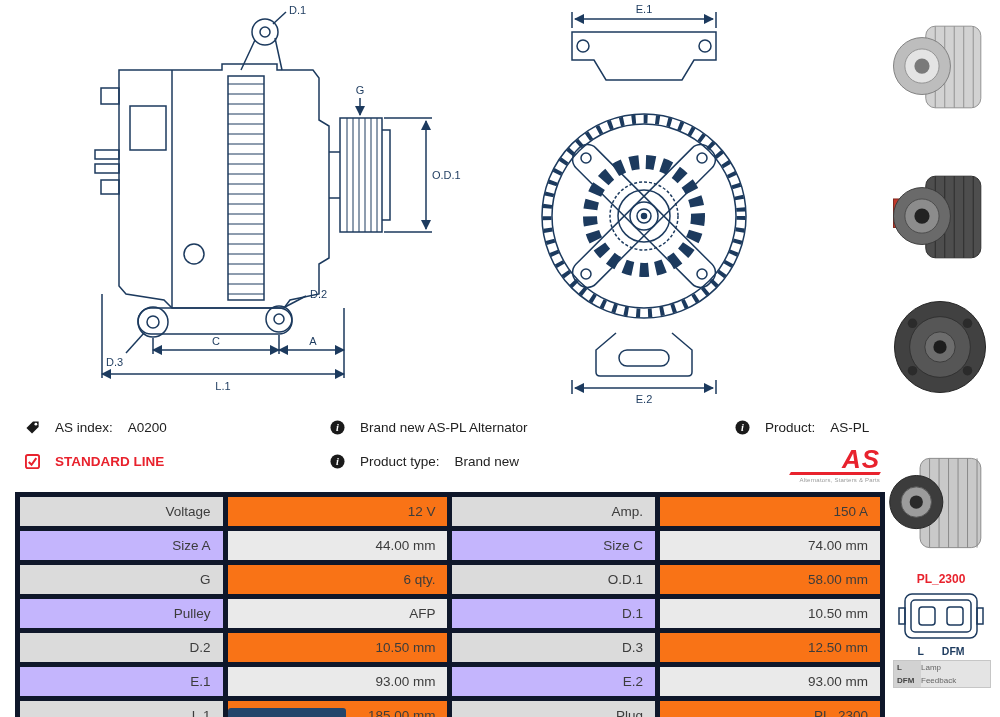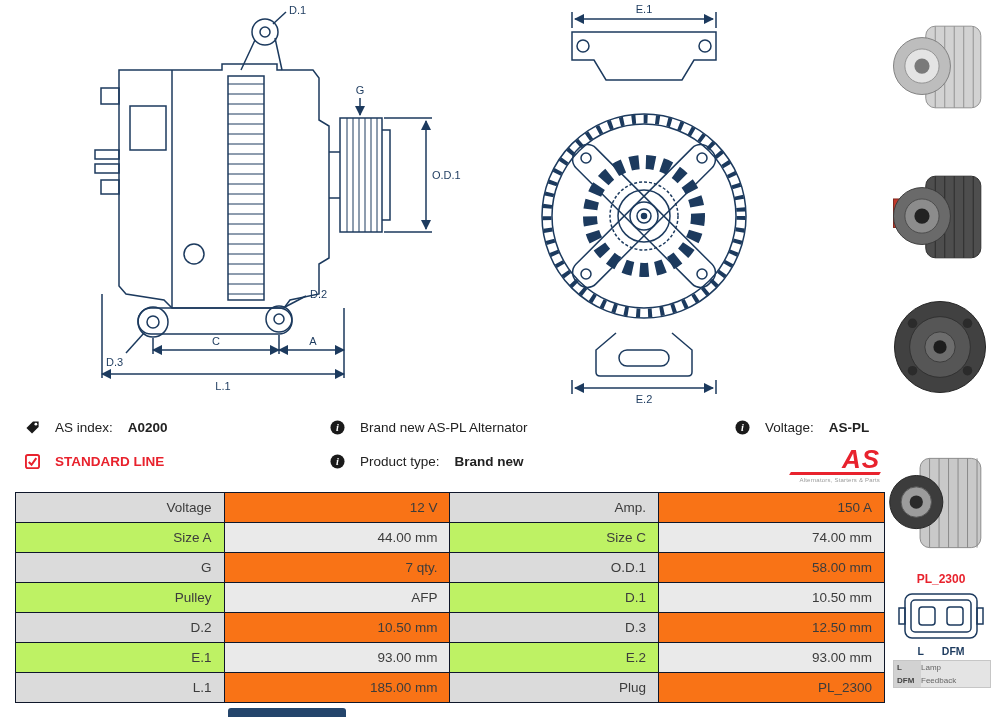--- a/index.html
+++ b/index.html
@@ -9,33 +9,33 @@
   .drawing{position:absolute;}
   .drawing-side{left:22px;top:2px;width:450px;height:402px;}
   .drawing-front{left:524px;top:2px;width:242px;height:402px;}
   .dim-text{fill:#1c3a5e;font-size:11px;font-family:"Liberation Sans",sans-serif;}
   .line-art{stroke:#1c3a5e;fill:none;stroke-width:1.5;}
 
   
   .info-section{position:absolute;left:0;top:414px;width:880px;height:76px;font-size:13.5px;color:#222;}
   .info-item{position:absolute;display:flex;align-items:center;gap:15px;white-space:nowrap;}
   .info-item .ico{flex:0 0 auto;display:inline-flex;}
-  .bold{font-weight:bold;}
+  .bold{font-weight:normal;}
   .red-text{color:#e8222d;font-weight:bold;}
   .aspl-logo{position:absolute;left:790px;top:33px;width:90px;text-align:right;}
   .logo-as{color:#e8222d;font-weight:bold;font-style:italic;font-size:26px;line-height:24px;letter-spacing:1px;}
   .logo-swoosh{display:block;height:3px;background:#e8222d;margin:1px 0 2px 0;transform:skewX(-30deg);}
   .logo-caption{font-size:6px;color:#9a9a9a;letter-spacing:.2px;}
 
   
   .spec{position:absolute;left:15px;top:492px;width:870px;border-collapse:collapse;table-layout:fixed;font-size:13.5px;color:#3c3c3c;}
-  .spec td{height:29px;padding:0 12px 0 4px;text-align:right;border:1px solid #0f172a;overflow:hidden;}
+  .spec td{height:29px;padding:0 12px 0 4px;text-align:right;border:5px solid #0f172a;overflow:hidden;}
   .spec col.c-l{width:24%;} .spec col.c-v{width:26%;}
   .spec tr.rowA td.lbl{background:#dbdbdb;} .spec tr.rowA td.val{background:#f97316;}
-  .spec tr.rowB td.lbl{background:#bef264;padding-left:10px;} .spec tr.rowB td.val{background:#eaeaea;}
+  .spec tr.rowB td.lbl{background:#c4b5fd;padding-left:10px;} .spec tr.rowB td.val{background:#eaeaea;}
   .spec{border:1px solid #d8d8d8;}
 
   .partial-bar{position:absolute;left:228px;top:708px;width:118px;height:9px;background:#24456b;border-radius:3px 3px 0 0;}
 
   
   .sidebar{position:absolute;left:882px;top:0;width:118px;height:717px;}
   .photo{position:absolute;left:2px;width:112px;display:flex;align-items:center;justify-content:center;}
   .photo svg{width:108px;height:112px;}
   .ph1 .body{fill:#d2d2d2;stroke:#8f8f8f;} .ph1 .pul{fill:#bdbdbd;stroke:#7d7d7d;} .ph1 .mid{fill:#e4e4e4;stroke:#909090;} .ph1 .hub{fill:#7a7a7a;}
   .ph2 .body{fill:#4e4e4e;stroke:#2b2b2b;} .ph2 .pul{fill:#6a6a6a;stroke:#3a3a3a;} .ph2 .mid{fill:#8c8c8c;stroke:#4a4a4a;} .ph2 .hub{fill:#222;}
@@ -215,21 +215,21 @@
       <span class="bold">Brand new</span>
     </div>
 
     <div class="info-item" style="left:735px;top:6px;">
       <span class="ico">
         <svg width="15" height="15" viewBox="0 0 16 16">
             <circle cx="8" cy="8" r="7.5" fill="#1a1a1a"></circle>
             <text x="8" y="12" text-anchor="middle" font-size="11" font-family="Liberation Serif,serif" font-style="italic" font-weight="bold" fill="#fff">i</text>
           </svg>
       </span>
-      <span>Voltage:</span>
+      <span>Product:</span>
       <span class="bold">AS-PL</span>
     </div>
 
     <div class="aspl-logo">
       <div class="logo-as">AS</div>
       <span class="logo-swoosh"></span>
       <div class="logo-caption">Alternators, Starters &amp; Parts</div>
     </div>
   </div>
 
@@ -248,21 +248,21 @@
         <td class="val">150 A</td>
       </tr>
       <tr class="rowB">
         <td class="lbl">Size A</td>
         <td class="val">44.00 mm</td>
         <td class="lbl">Size C</td>
         <td class="val">74.00 mm</td>
       </tr>
       <tr class="rowA">
         <td class="lbl">G</td>
-        <td class="val">7 qty.</td>
+        <td class="val">6 qty.</td>
         <td class="lbl">O.D.1</td>
         <td class="val">58.00 mm</td>
       </tr>
       <tr class="rowB">
         <td class="lbl">Pulley</td>
         <td class="val">AFP</td>
         <td class="lbl">D.1</td>
         <td class="val">10.50 mm</td>
       </tr>
       <tr class="rowA">

